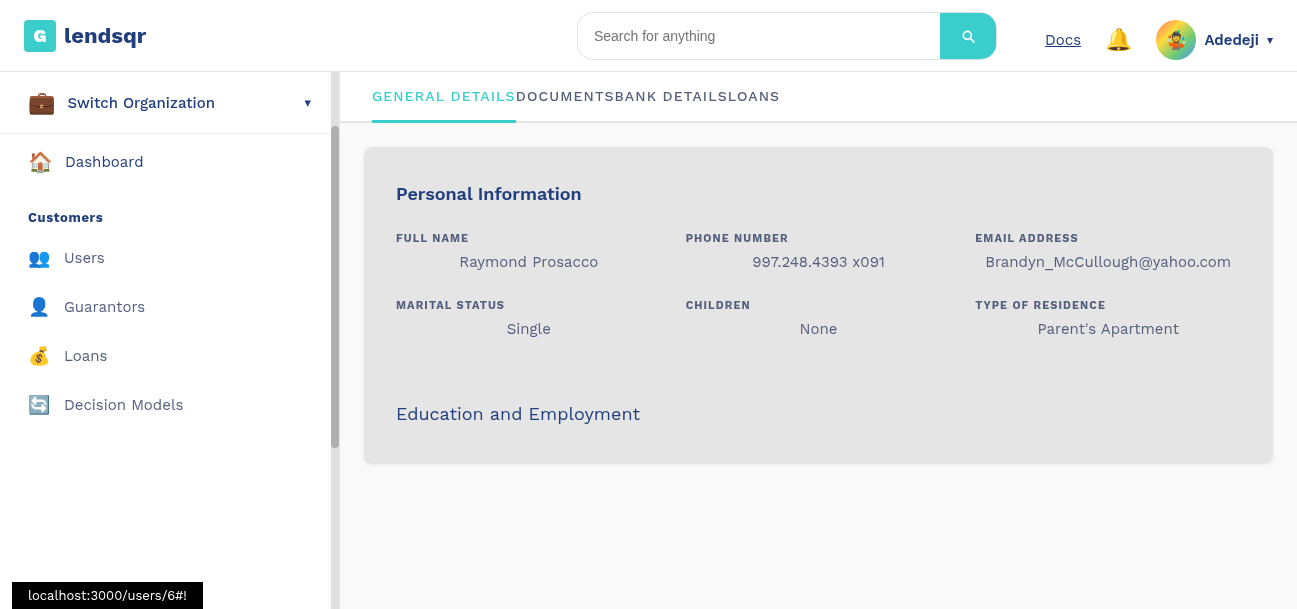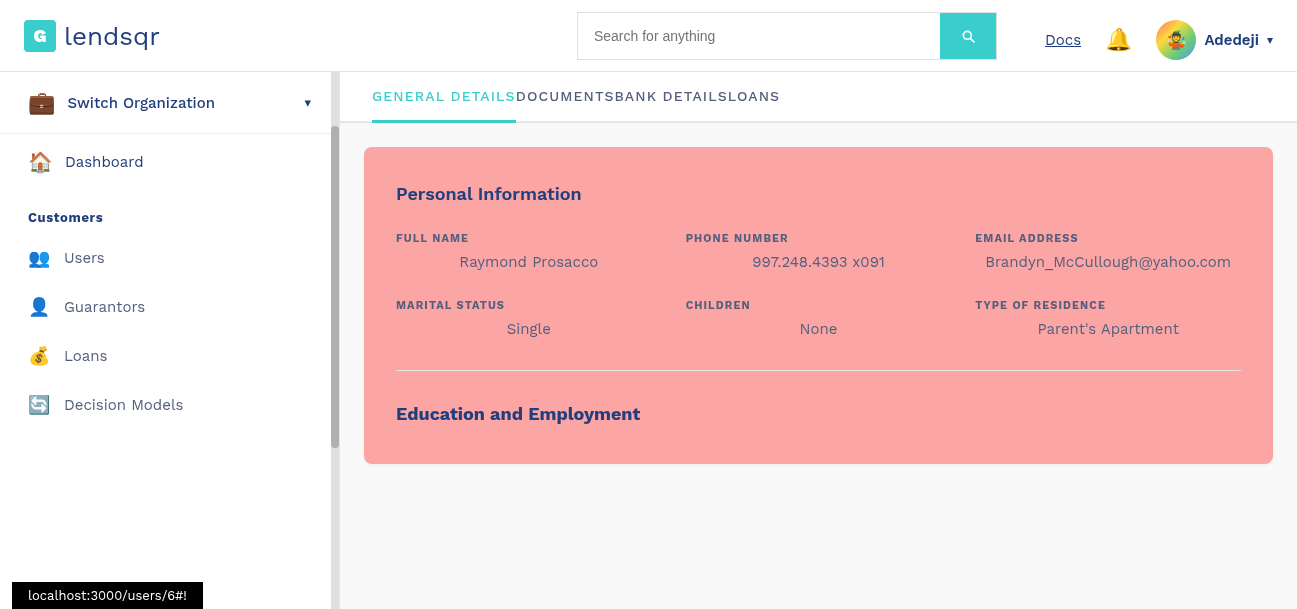--- a/index.html
+++ b/index.html
@@ -29,29 +29,29 @@
       font-weight: 900;
       font-size: 18px;
       width: 32px;
       height: 32px;
       display: flex;
       align-items: center;
       justify-content: center;
       border-radius: 4px;
     }
     .logo-text {
-      font-size: 26px;
-      font-weight: 400;
+      font-size: 22px;
+      font-weight: 700;
       color: #213f7d;
     }
     .search-bar {
       display: flex;
       align-items: center;
       border: 1px solid #e0e0e0;
-      border-radius: 0;
+      border-radius: 16px;
       overflow: hidden;
       margin-left: auto;
       width: 420px;
     }
     .search-input {
       flex: 1;
       border: none;
       outline: none;
       padding: 12px 16px;
       font-size: 14px;
@@ -210,21 +210,21 @@
       letter-spacing: 0.08em;
       text-transform: uppercase;
     }
     .tab.active {
       color: #39cdcc;
       border-bottom-color: #39cdcc;
     }
 
     
     .content-card {
-      background: #fca5a5;
+      background: #e5e5e5;
       margin: 24px;
       border-radius: 8px;
       padding: 36px 32px;
       box-shadow: 0 1px 4px rgba(0,0,0,0.06);
     }
     .section-title {
       font-size: 18px;
       font-weight: 600;
       color: #213f7d;
       margin-bottom: 28px;
@@ -249,21 +249,21 @@
       font-weight: 400;
       text-align: center;
     }
     .section-divider {
       border: none;
       border-top: 1px solid #e5e5e5;
       margin: 32px 0;
     }
     .edu-title {
       font-size: 18px;
-      font-weight: 700;
+      font-weight: 400;
       color: #213f7d;
       margin-bottom: 4px;
     }
 
     
     .status-bar {
       background: #000;
       color: #fff;
       font-size: 13px;
       padding: 6px 16px;

